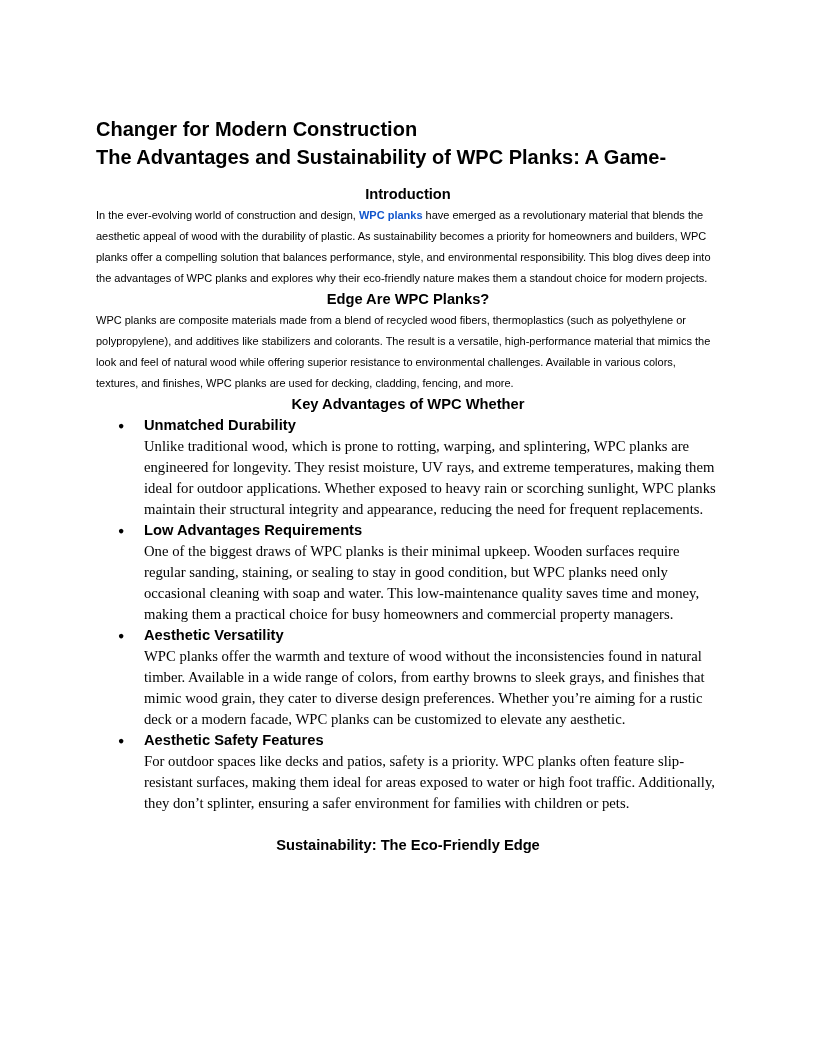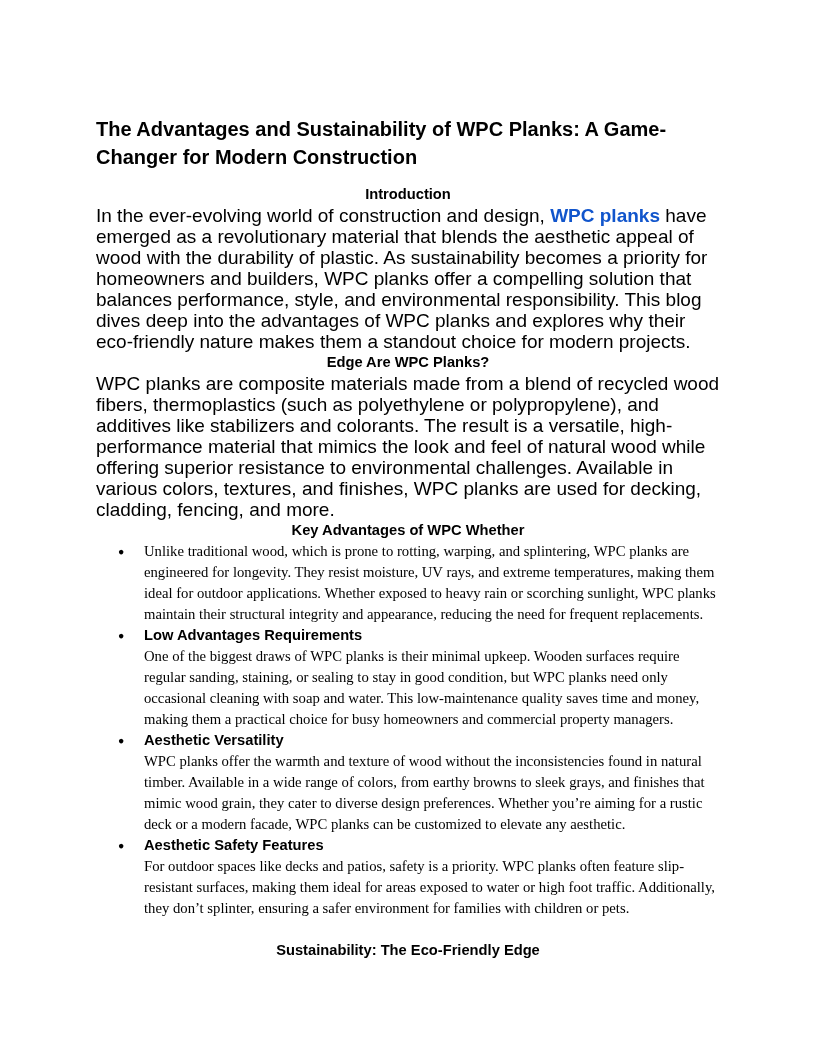--- a/index.html
+++ b/index.html
@@ -24,21 +24,21 @@
     margin-bottom: 13px;
   }
   .doc-title .title-line { display: block; }
   .heading {
     font-size: 14.7px;
     line-height: 21px;
     font-weight: bold;
     text-align: center;
   }
   .paragraph {
-    font-size: 19px;
+    font-size: 11px;
     line-height: 21px;
   }
   a.doc-link {
     color: #1155cc;
     font-weight: bold;
     text-decoration: none;
     cursor: pointer;
   }
   ul.advantages-list {
     list-style: none;
@@ -65,33 +65,34 @@
   }
   .advantage-desc { display: block; font-family: Liberation Serif, serif; }
   .closing-heading { margin-top: 21px; }
 </style>
 </head>
 <body>
 
 <div class="page">
 
   <h1 class="doc-title">
+    <span class="title-line">Changer for Modern Construction</span>
     <span class="title-line">The Advantages and Sustainability of WPC Planks: A Game-</span>
-    <span class="title-line">Changer for Modern Construction</span>
   </h1>
 
   <div class="heading">Introduction</div>
   <p class="paragraph"><span>In the ever-evolving world of construction and design, </span><a class="doc-link">WPC planks</a><span> have emerged as a revolutionary material that blends the aesthetic appeal of wood with the durability of plastic. As sustainability becomes a priority for homeowners and builders, WPC planks offer a compelling solution that balances performance, style, and environmental responsibility. This blog dives deep into the advantages of WPC planks and explores why their eco-friendly nature makes them a standout choice for modern projects.</span></p>
 
   <div class="heading">Edge Are WPC Planks?</div>
   <p class="paragraph">WPC planks are composite materials made from a blend of recycled wood fibers, thermoplastics (such as polyethylene or polypropylene), and additives like stabilizers and colorants. The result is a versatile, high-performance material that mimics the look and feel of natural wood while offering superior resistance to environmental challenges. Available in various colors, textures, and finishes, WPC planks are used for decking, cladding, fencing, and more.</p>
 
   <div class="heading">Key Advantages of WPC Whether</div>
   <ul class="advantages-list">
     <li>
+      <span class="advantage-term">Unmatched Durability</span>
       <span class="advantage-desc">Unlike traditional wood, which is prone to rotting, warping, and splintering, WPC planks are engineered for longevity. They resist moisture, UV rays, and extreme temperatures, making them ideal for outdoor applications. Whether exposed to heavy rain or scorching sunlight, WPC planks maintain their structural integrity and appearance, reducing the need for frequent replacements.</span>
     </li>
     <li>
       <span class="advantage-term">Low Advantages Requirements</span>
       <span class="advantage-desc">One of the biggest draws of WPC planks is their minimal upkeep. Wooden surfaces require regular sanding, staining, or sealing to stay in good condition, but WPC planks need only occasional cleaning with soap and water. This low-maintenance quality saves time and money, making them a practical choice for busy homeowners and commercial property managers.</span>
     </li>
     <li>
       <span class="advantage-term">Aesthetic Versatility</span>
       <span class="advantage-desc">WPC planks offer the warmth and texture of wood without the inconsistencies found in natural timber. Available in a wide range of colors, from earthy browns to sleek grays, and finishes that mimic wood grain, they cater to diverse design preferences. Whether you’re aiming for a rustic deck or a modern facade, WPC planks can be customized to elevate any aesthetic.</span>
     </li>

